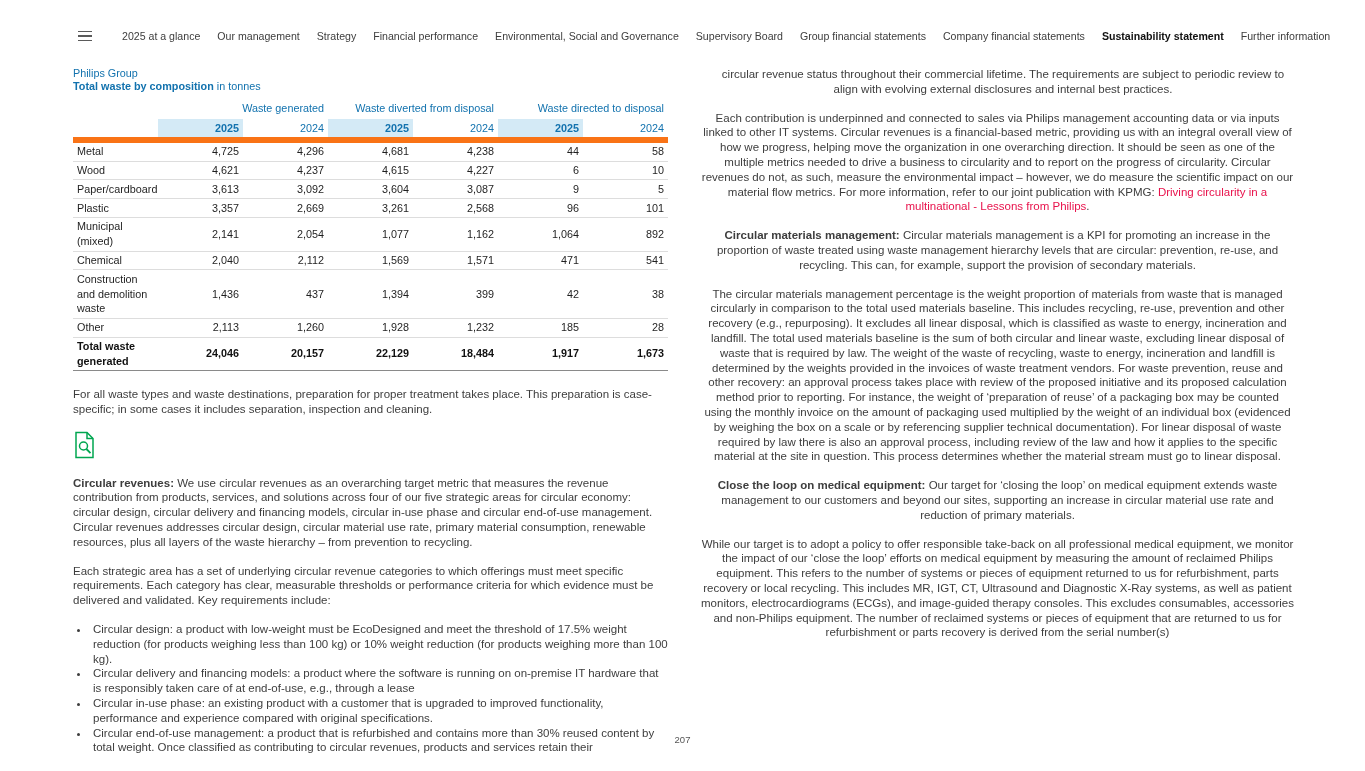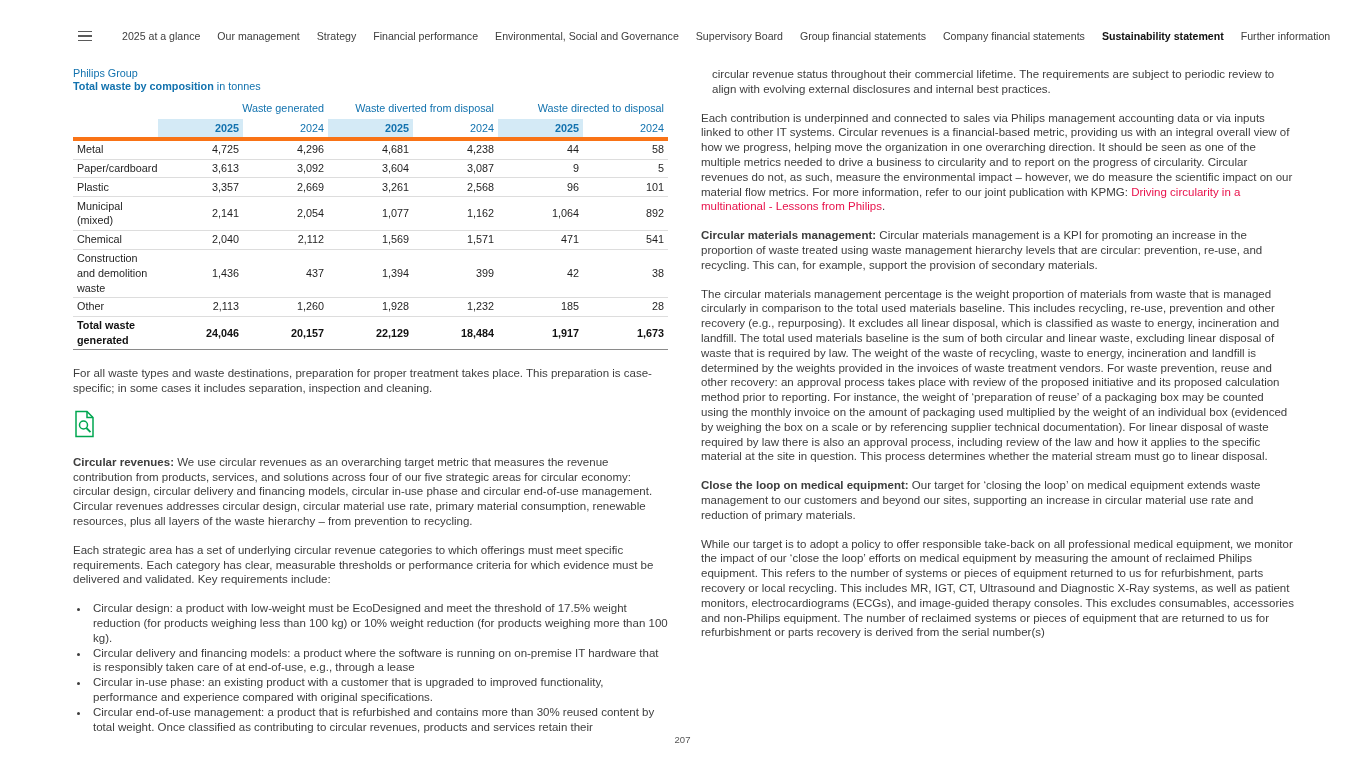--- a/index.html
+++ b/index.html
@@ -20,34 +20,34 @@
   
   .topnav{display:flex;align-items:center;padding:30px 0 0 78px;}
   .hamburger{display:flex;flex-direction:column;gap:3px;width:14px;cursor:pointer;flex:0 0 auto;}
   .hamburger i{display:block;height:1.5px;background:#5a5a5a;}
   #nav-items{display:flex;gap:17px;margin-left:30px;font-size:10.6px;color:#3d3d3d;}
   .nav-item{white-space:nowrap;cursor:pointer;}
   .nav-item.active{font-weight:bold;color:#111;text-align:right;}
   
   .content{display:flex;gap:33px;padding:25px 0 12px 73px;}
   .col{width:595px;font-size:11.5px;line-height:14.8px;color:#3d3d3d;}
-  .col.right{width:593px;}
+  .col.right{width:593px;text-align:center;}
   .col p{margin:0 0 14px;}
   p.cont{padding-left:11px;}
   
   .tbl-block{margin-bottom:16px;}
   .tbl-label{color:var(--accent-blue);font-size:10.8px;line-height:13px;}
   .tbl-title{color:var(--accent-blue);font-size:10.8px;line-height:13px;margin-bottom:7px;}
   .tbl-title .bold{font-weight:bold;text-align:center;}
   table{border-collapse:collapse;width:595px;font-size:10.8px;color:#1f1f1f;table-layout:fixed;}
   th,td{padding:1.5px 4px;font-weight:normal;}
   th.grp{color:var(--accent-blue);text-align:right;vertical-align:top;line-height:12.5px;padding-bottom:5px;}
   .num{text-align:right;width:64px;}
   .lbl{text-align:left;}
-  .year-row td{color:var(--accent-blue);border-bottom:4px solid #f97316;}
+  .year-row td{color:var(--accent-blue);border-bottom:6px solid #f97316;}
   .year-row td.cur{background:var(--highlight-blue);font-weight:bold;}
   tbody tr td{border-bottom:1px solid #dddddd;}
   tbody tr.total-row td{font-weight:bold;border-top:1px solid #8a8a8a;border-bottom:1px solid #8a8a8a;color:#111;}
   
   .doc-icon{margin:8px 0 13px;width:26px;cursor:pointer;}
   h2.methodologies{color:var(--accent-green);font-size:13.5px;font-weight:bold;line-height:16px;margin:0 0 5px;}
   ul.bullets{margin:0 0 0 17px;}
   ul.bullets li{padding-left:3px;}
   a.doc-link{color:var(--link-red);text-decoration:none;cursor:pointer;}
   b.lead{color:#3d3d3d;}
@@ -105,20 +105,29 @@
             <tr>
               <td class="lbl">Metal</td>
               <td class="num">4,725</td>
               <td class="num">4,296</td>
               <td class="num">4,681</td>
               <td class="num">4,238</td>
               <td class="num">44</td>
               <td class="num">58</td>
             </tr>
             <tr>
+              <td class="lbl">Wood</td>
+              <td class="num">4,621</td>
+              <td class="num">4,237</td>
+              <td class="num">4,615</td>
+              <td class="num">4,227</td>
+              <td class="num">6</td>
+              <td class="num">10</td>
+            </tr>
+            <tr>
               <td class="lbl">Paper/cardboard</td>
               <td class="num">3,613</td>
               <td class="num">3,092</td>
               <td class="num">3,604</td>
               <td class="num">3,087</td>
               <td class="num">9</td>
               <td class="num">5</td>
             </tr>
             <tr>
               <td class="lbl">Plastic</td>

